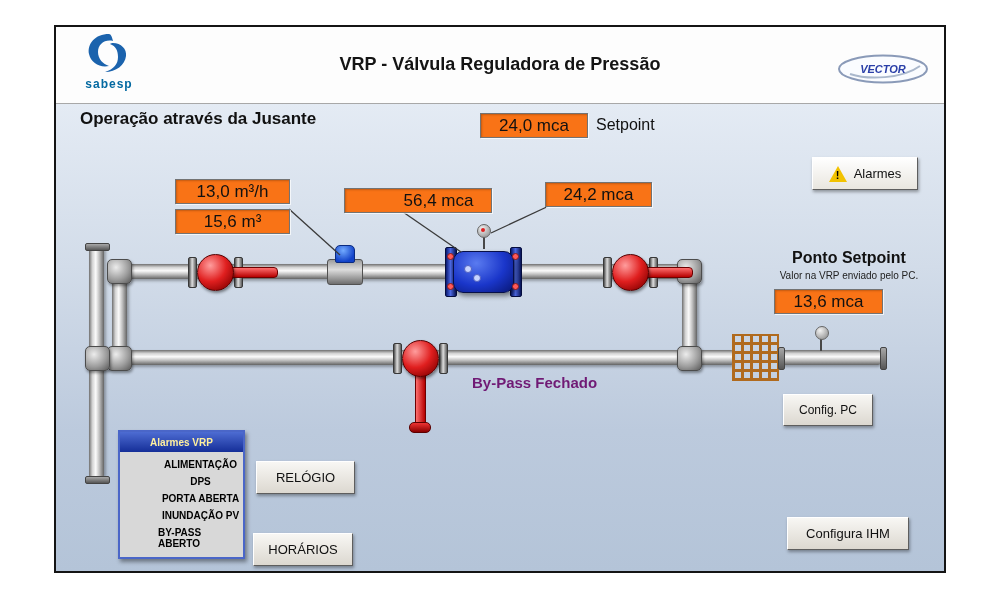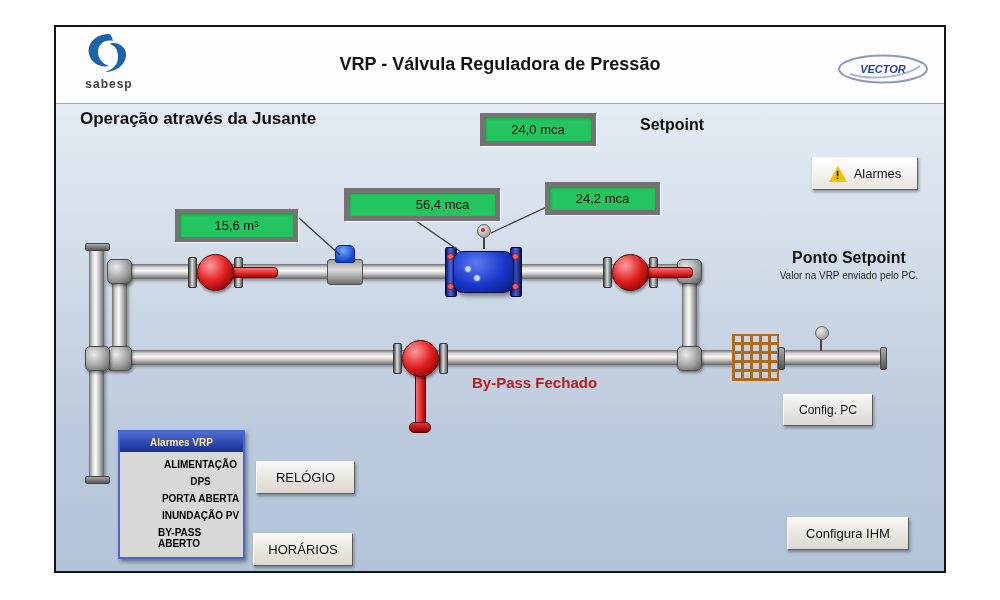--- a/index.html
+++ b/index.html
@@ -8,29 +8,29 @@
     font-family:"Liberation Sans", sans-serif; overflow:hidden;
   }
   .screen {
     position:absolute; left:54px; top:25px; width:892px; height:548px;
     border:2px solid #141414; box-sizing:border-box; background:#ffffff; overflow:hidden;
   }
   
   .hdr { position:absolute; left:0; top:0; width:100%; height:76px; background:#fdfdfd; border-bottom:1px solid #a8a8a8; z-index:5; }
   .title { position:absolute; left:0; top:27px; width:100%; text-align:center; font-size:18px; font-weight:bold; color:#141414; }
   .sabesp { position:absolute; left:16px; top:5px; width:74px; height:66px; text-align:center; }
-  .sabesp-word { font-size:12px; font-weight:bold; color:#404040; letter-spacing:1px; margin-top:-3px; }
+  .sabesp-word { font-size:12px; font-weight:bold; color:#0369a1; letter-spacing:1px; margin-top:-3px; }
   .vector { position:absolute; left:780px; top:26px; width:94px; height:32px; }
   
   .body-bg { position:absolute; left:0; top:76px; width:100%; height:468px;
     background:linear-gradient(to bottom,#e4ebf4 0%,#d2dce9 35%,#bccadd 70%,#b4c4d8 100%); z-index:0; }
   
-  .vbox { position:absolute; background:#22c55e; border:5px solid #737373;
+  .vbox { position:absolute; background:#f97316; border:1px solid #737373;
     box-shadow:inset 1px 1px 2px rgba(0,0,0,.22), 1px 1px 0 rgba(255,255,255,.7);
-    display:flex; align-items:center; justify-content:center; font-size:13px; color:#111; z-index:4; }
+    display:flex; align-items:center; justify-content:center; font-size:17px; color:#111; z-index:4; }
   
   .btn { position:absolute; display:flex; align-items:center; justify-content:center;
     background:linear-gradient(#f8f7f4,#dcd8d0);
     border:1px solid #9a9a9a; border-top-color:#ffffff; border-left-color:#ffffff;
     border-bottom-color:#5e5e5e; border-right-color:#5e5e5e;
     box-shadow:1px 2px 3px rgba(0,0,0,.35); font-size:13px; color:#111; cursor:pointer; z-index:5; }
   .warn { position:relative; width:0; height:0; border-left:9px solid transparent;
     border-right:9px solid transparent; border-bottom:16px solid #f2c200; margin-right:7px; }
   .warn::before { content:"!"; position:absolute; left:-2px; top:3px; font-size:11px; font-weight:bold; color:#000; }
   
@@ -70,22 +70,22 @@
   .ball { position:absolute; width:12px; height:12px; border-radius:50%; z-index:3;
     background:radial-gradient(circle at 35% 30%,#f2f2f2,#9a9a9a 80%); border:1px solid #666; }
   .mesh { position:absolute; width:47px; height:47px; z-index:1;
     background-image:
       repeating-linear-gradient(0deg,#b06a1e 0 3px,rgba(0,0,0,0) 3px 9px),
       repeating-linear-gradient(90deg,#b06a1e 0 3px,rgba(0,0,0,0) 3px 9px); }
   .lines { position:absolute; left:0; top:0; z-index:3; pointer-events:none; }
   .lines line { stroke:#3a3a3a; stroke-width:1.3; }
   
   .op-mode { position:absolute; left:24px; top:82px; font-size:17px; font-weight:bold; color:#111; z-index:4; }
-  .sp-label { position:absolute; left:540px; top:86px; height:23px; line-height:23px; font-size:16px; font-weight:bold; color:#111; z-index:4;margin-left:44px; }
-  .bypass { position:absolute; left:416px; top:347px; font-size:15px; font-weight:bold; color:#b91c1c; z-index:4; }
+  .sp-label { position:absolute; left:540px; top:86px; height:23px; line-height:23px; font-size:16px; font-weight:normal; color:#111; z-index:4; }
+  .bypass { position:absolute; left:416px; top:347px; font-size:15px; font-weight:bold; color:#701a75; z-index:4; }
   .pc-block { position:absolute; left:698px; top:222px; width:190px; text-align:center; z-index:4; }
   .pc-title { font-size:16px; font-weight:bold; color:#111; }
   .pc-note { font-size:10px; color:#222; margin-top:3px; }
   
   .apanel { position:absolute; left:62px; top:403px; width:127px; height:129px;
     border:2px solid #4a66c8; background:#d8d8d8; box-shadow:2px 3px 4px rgba(0,0,0,.4);
     box-sizing:border-box; z-index:5; }
   .apanel-hdr { height:20px; background:linear-gradient(#4d6cd2,#152e98); color:#ffef9e;
     font-size:10px; font-weight:bold; display:flex; align-items:center; justify-content:center; }
   .apanel-items { display:flex; flex-direction:column; align-items:center; gap:6px;
@@ -172,30 +172,32 @@
     <line x1="233" y1="182" x2="284" y2="228"></line>
     <line x1="347" y1="185" x2="405" y2="225"></line>
     <line x1="495" y1="178" x2="435" y2="206"></line>
   </svg>
 
   <div class="op-mode">Operação através da Jusante</div>
 
   <div class="vbox" style="left:424px;top:86px;width:106px;height:23px;">24,0 mca</div>
   <div class="sp-label">Setpoint</div>
 
+  <div class="vbox" style="left:119px;top:152px;width:113px;height:23px;">13,0 m³/h</div>
   <div class="vbox" style="left:119px;top:182px;width:113px;height:23px;">15,6 m³</div>
   <div class="vbox" style="left:288px;top:161px;width:105px;height:23px;padding-left:41px;">56,4 mca</div>
   <div class="vbox" style="left:489px;top:155px;width:105px;height:23px;">24,2 mca</div>
 
   <div class="bypass">By-Pass Fechado</div>
 
   <div class="pc-block">
     <div class="pc-title">Ponto Setpoint</div>
     <div class="pc-note">Valor na VRP enviado pelo PC.</div>
   </div>
+  <div class="vbox" style="left:718px;top:262px;width:107px;height:23px;">13,6 mca</div>
 
   <div class="btn" role="button" style="left:756px;top:130px;width:104px;height:31px;background:linear-gradient(#ffffff,#e9e6df);">
     <span class="warn"></span>
     <span>Alarmes</span>
   </div>
 
   <div class="btn" role="button" style="left:727px;top:367px;width:88px;height:30px;font-size:12px;">
     <span>Config. PC</span>
   </div>
 

